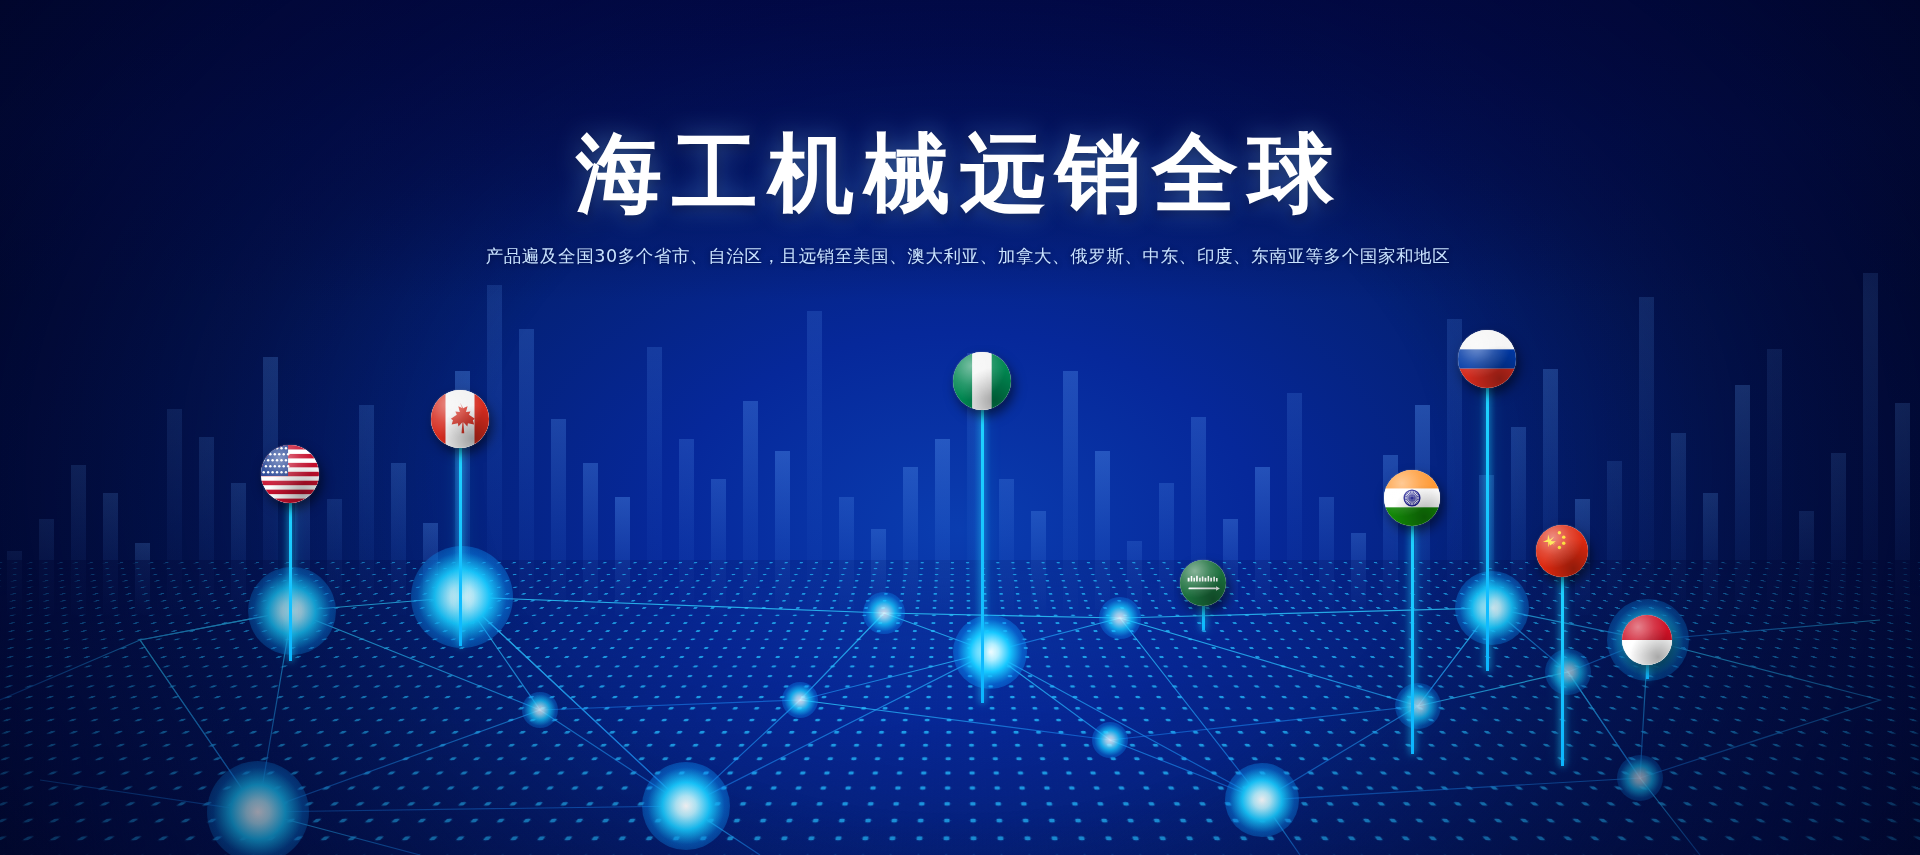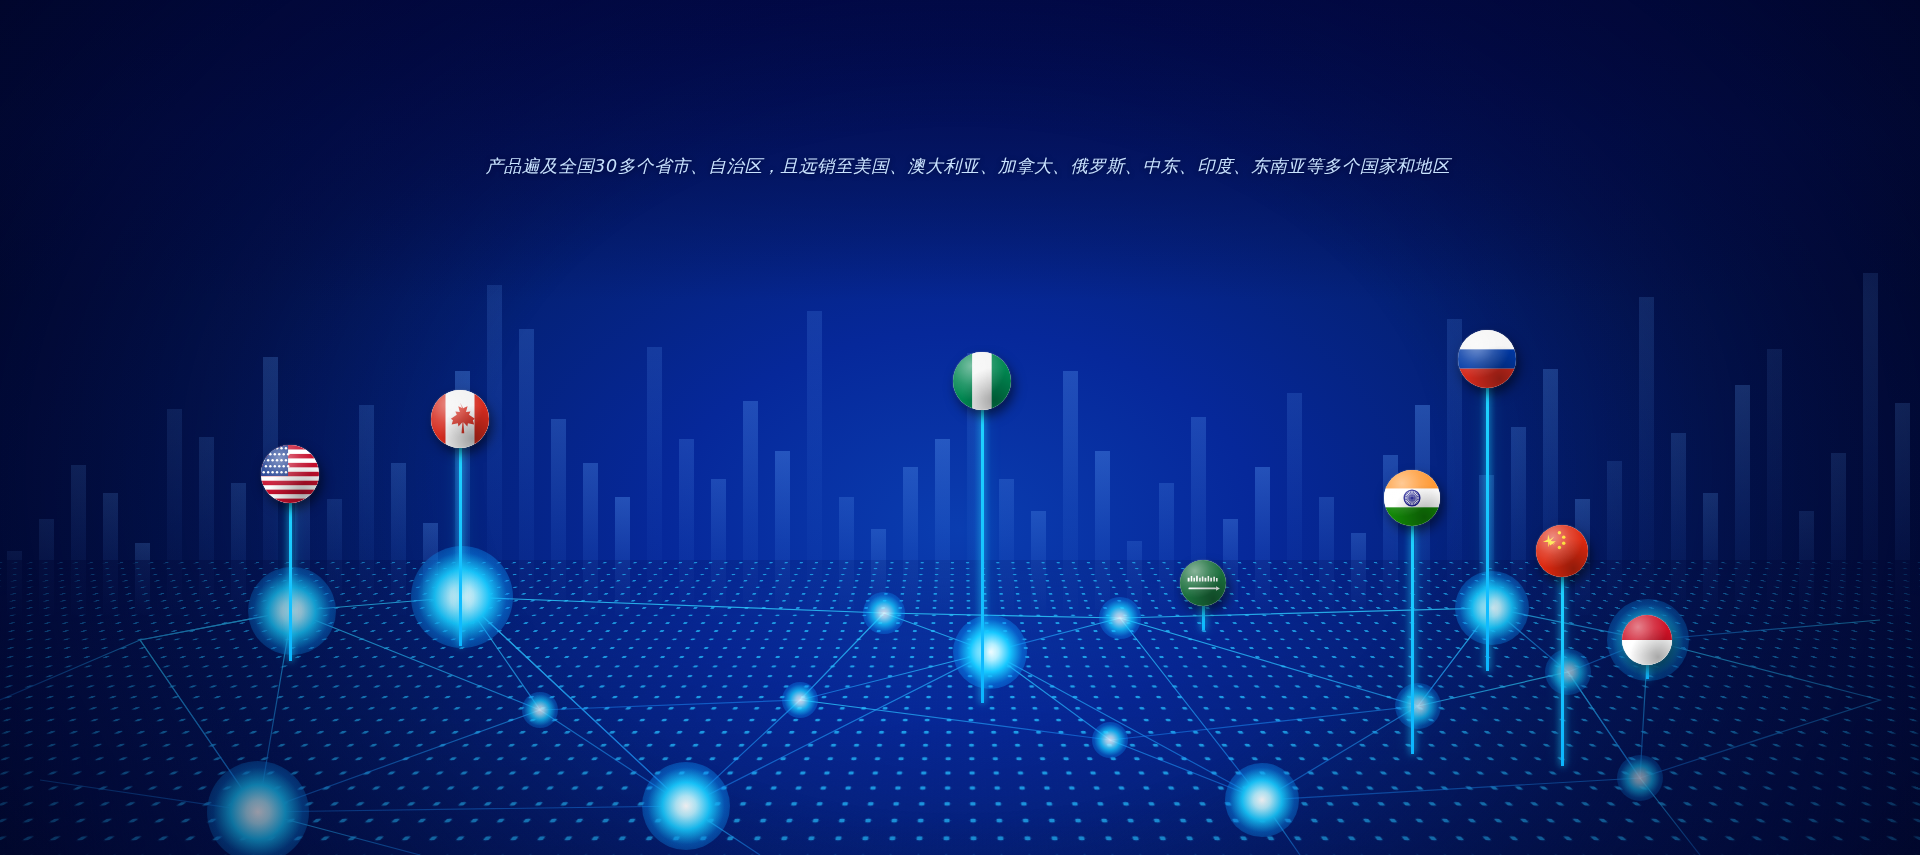--- a/index.html
+++ b/index.html
@@ -119,21 +119,20 @@
     text-shadow: 0 0 26px rgba(120,190,255,.45), 0 3px 10px rgba(0,8,40,.6);
     font-family: "DejaVu Sans", "Liberation Sans", sans-serif;
   }
   #subtitle {
     margin: 26px 0 0 16px;
     font-size: 17.5px;
     color: #c9e3ff;
     letter-spacing: .6px;
     font-family: "DejaVu Sans", "Liberation Sans", sans-serif;
     text-shadow: 0 1px 5px rgba(0,10,50,.8);
-    font-style: italic;
   }
 </style>
 </head>
 <body>
 
 <div id="banner">
 
   <div id="bars">
       <div class="bar" style="left: 7.04px; width: 15.36px; height: 64px; opacity: 0.45;"></div>
       <div class="bar" style="left: 39.04px; width: 15.36px; height: 96px; opacity: 0.55;"></div>
@@ -241,20 +240,21 @@
       <path d="M990 652 L1120 618"></path>
       <path d="M800 700 L1110 740"></path>
       <path d="M1880 620 L1648 640"></path>
       <path d="M1492 608 L1418 706 L1110 740"></path>
     </g>
   </svg>
 
   <div class="top-fade"></div>
 
   <div id="headline">
+    <h1 id="title">海工机械远销全球</h1>
     <p id="subtitle">产品遍及全国30多个省市、自治区，且远销至美国、澳大利亚、加拿大、俄罗斯、中东、印度、东南亚等多个国家和地区</p>
   </div>
 
   <div class="vignette"></div>
 <div class="node-glow" style="width: 88.4px; height: 88.4px; left: 247.8px; top: 566.8px; opacity: 1;"></div>
     <div class="node-glow" style="width: 102px; height: 102px; left: 411px; top: 546px; opacity: 1;"></div>
     <div class="node-glow" style="width: 102px; height: 102px; left: 207px; top: 761px; opacity: 1;"></div>
     <div class="node-glow" style="width: 36.4px; height: 36.4px; left: 521.8px; top: 691.8px; opacity: 0.8;"></div>
     <div class="node-glow" style="width: 88.4px; height: 88.4px; left: 641.8px; top: 761.8px; opacity: 1;"></div>
     <div class="node-glow" style="width: 41.6px; height: 41.6px; left: 863.2px; top: 592.2px; opacity: 0.8;"></div>

